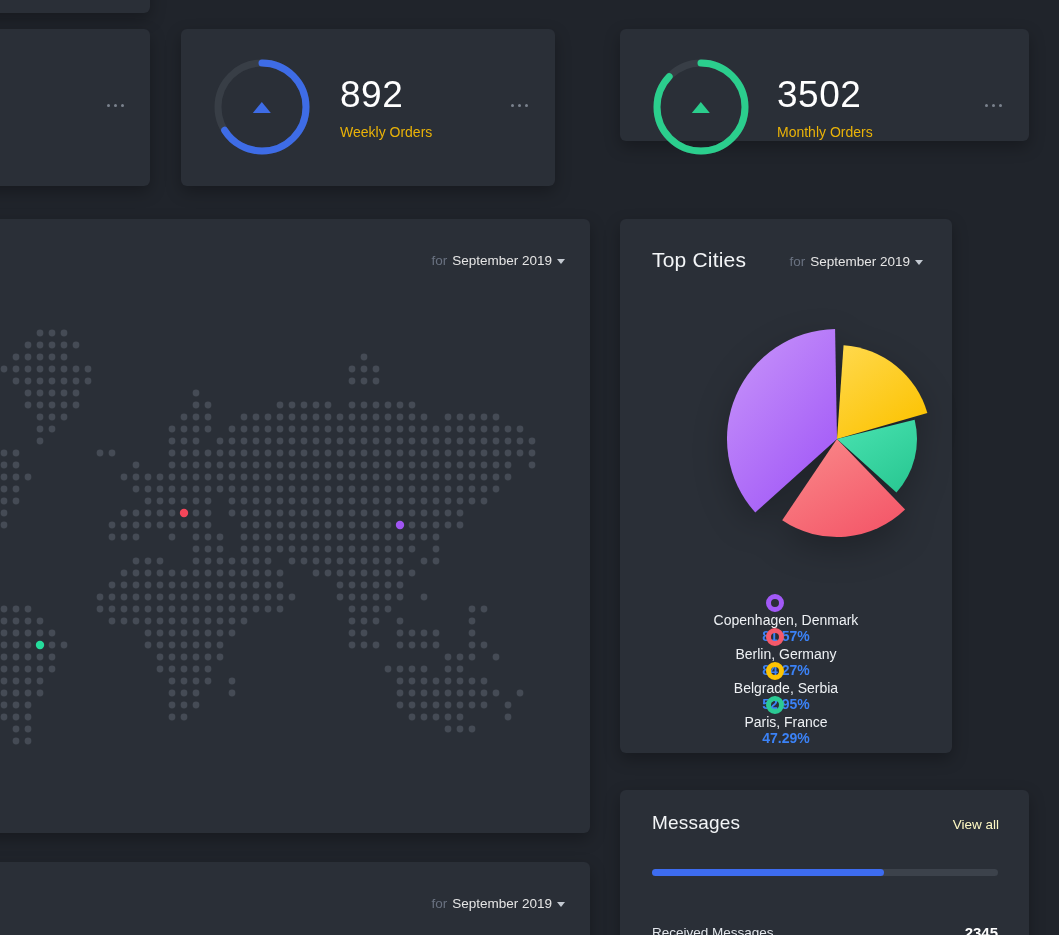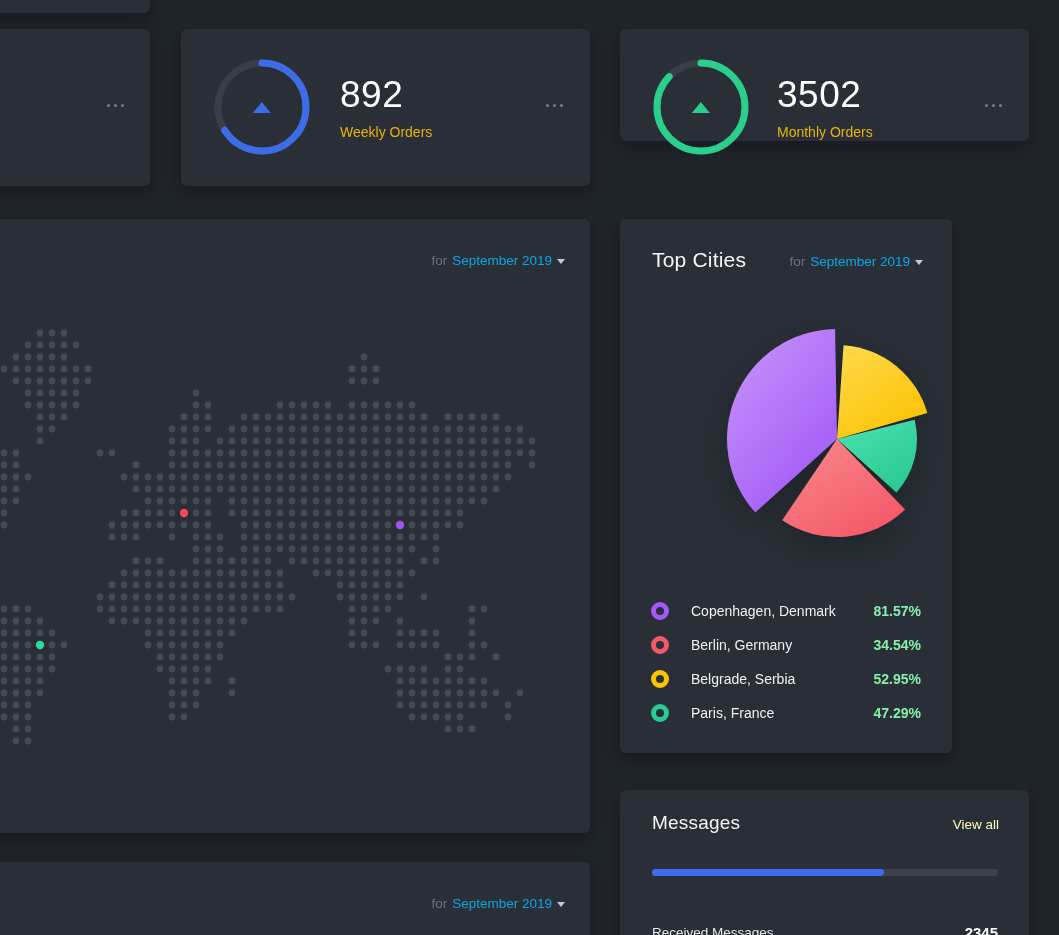--- a/index.html
+++ b/index.html
@@ -1,21 +1,21 @@
 <!DOCTYPE html>
 <html><head>
 <meta charset="utf-8">
 <style>
   html,body{margin:0;padding:0;background:#20242b;}
   body{font-family:"Liberation Sans", sans-serif;}
   .page{position:relative;width:1059px;height:935px;overflow:hidden;background:#20242b;}
   .card{position:absolute;background:#2a2f37;border-radius:6px;box-shadow:0 6px 16px rgba(0,0,0,.28);}
   .top-sliver{left:-59px;top:-46px;width:209px;height:59px;}
   .card-a{left:-59px;top:29px;width:209px;height:157px;}
-  .card-b{left:181px;top:29px;width:409px;height:157px;}
+  .card-b{left:181px;top:29px;width:374px;height:157px;}
   .card-c{left:620px;top:29px;width:409px;height:112px;}
   .map-card{left:-59px;top:219px;width:649px;height:614px;}
   .cities-card{left:620px;top:219px;width:332px;height:534px;}
   .messages-card{left:620px;top:790px;width:409px;height:210px;}
   .bottom-card{left:-59px;top:862px;width:649px;height:140px;}
 
   .menu-dots{position:absolute;display:flex;gap:4px;cursor:pointer;padding:6px;}
   .menu-dots i{width:3px;height:3px;border-radius:50%;background:#7b828d;display:block;}
   .card-a .menu-dots{right:20px;top:69px;}
   .card-b .menu-dots,.card-c .menu-dots{right:21px;top:69px;}
@@ -25,36 +25,36 @@
   .tri{position:absolute;left:50%;top:50%;transform:translate(-51%,-46%);width:0;height:0;
        border-left:9px solid transparent;border-right:9px solid transparent;border-bottom:11px solid #3e6ce6;}
   .tri.green{border-bottom-color:#2bce8d;}
   .stat-block{position:absolute;left:159px;top:46px;}
   .card-c .stat-block{left:157px;}
   .stat-value{font-size:37px;color:#ffffff;letter-spacing:.5px;line-height:40px;}
   .stat-label{margin-top:9px;font-size:14px;color:#eab308;}
 
   .period{position:absolute;display:flex;align-items:center;gap:5px;cursor:pointer;font-size:13.5px;margin-left:24px;}
   .period .pfx{color:#697180;}
-  .period .pval{color:#0ea5e9;}
+  .period .pval{color:#e5e5e5;}
   .period .caret{width:0;height:0;border-left:4.5px solid transparent;border-right:4.5px solid transparent;
                  border-top:5px solid #c3c9d1;margin-top:2px;}
   .map-card .period{right:25px;top:34px;}
   .cities-card .period{right:29px;top:35px;}
   .bottom-card .period{right:25px;top:34px;}
 
   .map-svg{position:absolute;left:0;top:0;}
 
   .card-title{position:absolute;left:32px;top:29px;font-size:21px;color:#f3f5f7;font-weight:500;letter-spacing:.2px;}
   .pie-wrap{position:absolute;left:67px;top:70px;width:300px;height:300px;filter:drop-shadow(0 12px 16px rgba(0,0,0,.25));}
   .legend{position:absolute;left:31px;right:31px;top:375px;}
-  .legend-row{display:flex;align-items:center;height:34px;}
+  .legend-row{display:flex;align-items:center;height:34px;flex-direction:column;}
   .legend-marker{width:8px;height:8px;border-radius:50%;border:5px solid #000;margin-right:22px;flex:none;}
   .legend-label{font-size:14px;color:#eef1f4;flex:1;}
-  .legend-value{font-size:14px;color:#86efac;font-weight:bold;}
+  .legend-value{font-size:14px;color:#3b82f6;font-weight:bold;}
 
   .messages-card .card-title{top:22px;font-size:19px;}
   .view-all{position:absolute;right:30px;top:27px;font-size:13.5px;color:#fef9c3;cursor:pointer;}
   .progress-track{position:absolute;left:32px;right:31px;top:79px;height:7px;border-radius:4px;background:#3c424b;}
   .progress-fill{height:7px;border-radius:4px;background:#3d6cf0;width:0;}
   .msg-row{position:absolute;left:32px;right:31px;top:96px;display:flex;align-items:center;margin-top:38px;}
   .msg-label{font-size:13.5px;color:#e3e7ec;flex:1;}
   .msg-value{font-size:15px;color:#ffffff;font-weight:bold;}
 </style>
 </head>
@@ -848,21 +848,21 @@
     </div>
     <div class="legend" id="legend">
         <div class="legend-row">
           <span class="legend-marker" style="border-color: rgb(162, 89, 247);"></span>
           <span class="legend-label">Copenhagen, Denmark</span>
           <span class="legend-value">81.57%</span>
         </div>
         <div class="legend-row">
           <span class="legend-marker" style="border-color: rgb(244, 89, 106);"></span>
           <span class="legend-label">Berlin, Germany</span>
-          <span class="legend-value">34.54%</span>
+          <span class="legend-value">84.27%</span>
         </div>
         <div class="legend-row">
           <span class="legend-marker" style="border-color: rgb(252, 195, 3);"></span>
           <span class="legend-label">Belgrade, Serbia</span>
           <span class="legend-value">52.95%</span>
         </div>
         <div class="legend-row">
           <span class="legend-marker" style="border-color: rgb(43, 201, 148);"></span>
           <span class="legend-label">Paris, France</span>
           <span class="legend-value">47.29%</span>

